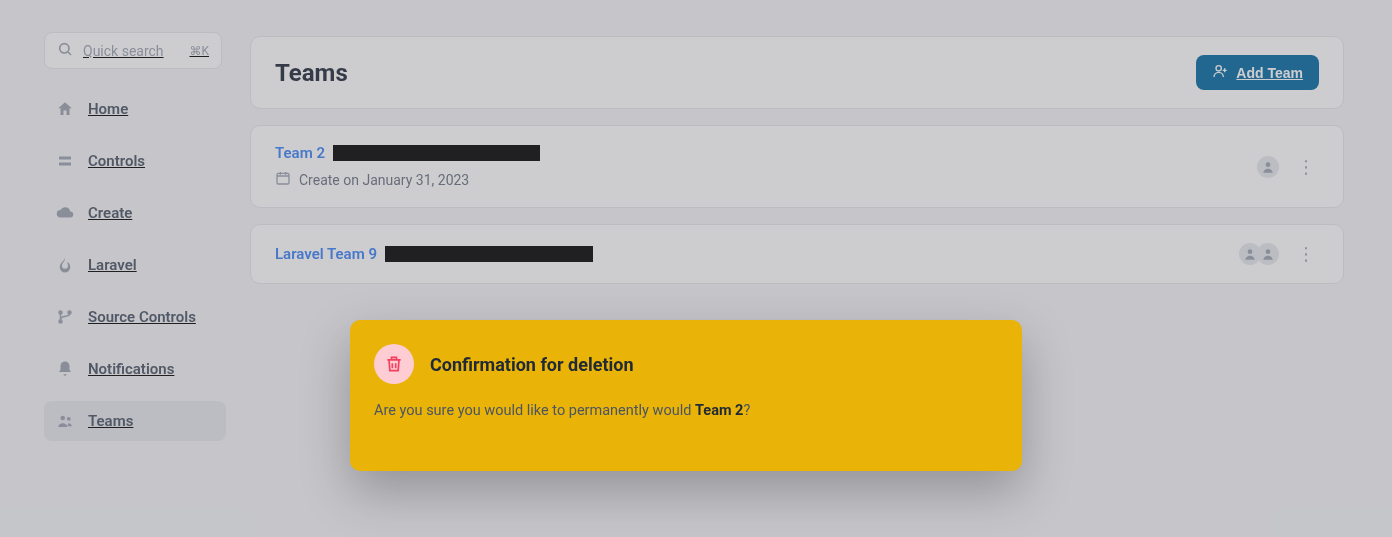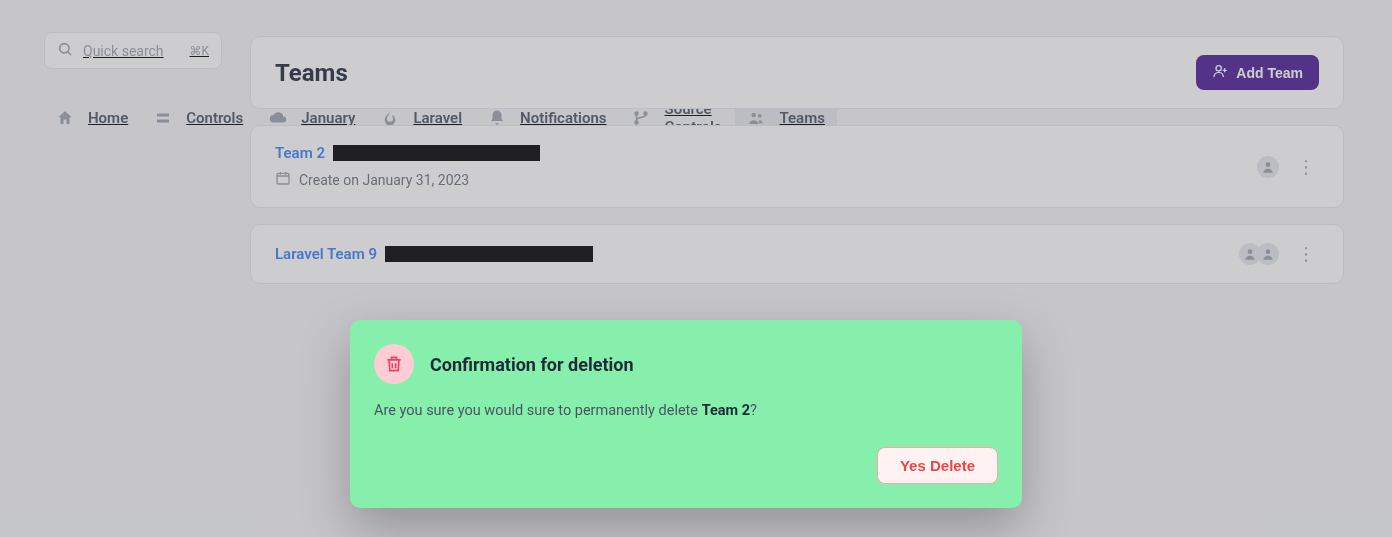--- a/index.html
+++ b/index.html
@@ -44,22 +44,22 @@
       margin-bottom: 20px;
       width: 178px;
     }
     .search-box .shortcut {
       margin-left: auto;
       font-size: 12px;
       color: #9ca3af;
     }
     .nav {
       display: flex;
-      flex-direction: row;
-      gap: 2px;
+      flex-direction: column;
+      gap: 12px;
     }
     .nav-item {
       display: flex;
       align-items: center;
       gap: 14px;
       padding: 11px 12px;
       border-radius: 8px;
       color: #4b5563;
       font-size: 15px;
       font-weight: 600;
@@ -92,28 +92,29 @@
     }
     .header-card h1 {
       font-size: 24px;
       font-weight: 700;
       color: #1f2937;
     }
     .add-team-btn {
       display: flex;
       align-items: center;
       gap: 8px;
-      background: #4c1d95;
+      background: #0369a1;
       color: #fff;
       border: none;
       border-radius: 8px;
       padding: 8px 16px;
       font-size: 14px;
       font-weight: 600;
       cursor: pointer;
+      text-decoration: underline;
     }
     .team-card {
       background: #fff;
       border: 1px solid #e5e7eb;
       border-radius: 10px;
       padding: 18px 24px 18px 24px;
       margin-bottom: 16px;
       display: flex;
       align-items: center;
       justify-content: space-between;
@@ -170,21 +171,21 @@
       font-size: 18px;
       cursor: pointer;
       line-height: 1;
       padding: 0 4px;
     }
     .modal {
       position: absolute;
       top: 320px;
       left: 350px;
       width: 672px;
-      background: #86efac;
+      background: #eab308;
       border-radius: 10px;
       box-shadow: 0 20px 50px rgba(0,0,0,0.25);
       padding: 24px;
       z-index: 100;
     }
     .modal-header {
       display: flex;
       align-items: center;
       gap: 16px;
       margin-bottom: 18px;
@@ -260,48 +261,48 @@
             </svg>
         </span>
         <span>Controls</span>
       </div>
       <div class="nav-item">
         <span class="icon">
           <svg width="18" height="18" viewBox="0 0 24 24" fill="#9ca3af">
               <path d="M6 18a5 5 0 010-10 7 7 0 0113 2 4 4 0 010 8H6z"></path>
             </svg>
         </span>
-        <span>January</span>
+        <span>Create</span>
       </div>
       <div class="nav-item">
         <span class="icon">
           <svg width="18" height="18" viewBox="0 0 24 24" fill="#9ca3af">
               <path d="M12 2c1 5-4 6-4 11a4 4 0 008 0c0-2-1-3-1-5 2 1 4 3 4 7a7 7 0 11-14 0c0-7 7-8 7-13z"></path>
             </svg>
         </span>
         <span>Laravel</span>
-      </div>
-      <div class="nav-item">
-        <span class="icon">
-          <svg width="18" height="18" viewBox="0 0 24 24" fill="#9ca3af">
-              <path d="M12 2a6 6 0 00-6 6v5l-2 3h16l-2-3V8a6 6 0 00-6-6zM10 19a2 2 0 004 0h-4z"></path>
-            </svg>
-        </span>
-        <span>Notifications</span>
       </div>
       <div class="nav-item">
         <span class="icon">
           <svg width="18" height="18" viewBox="0 0 24 24" fill="none" stroke="#9ca3af" stroke-width="2">
               <circle cx="6" cy="6" r="2" fill="#9ca3af"></circle>
               <circle cx="6" cy="18" r="2" fill="#9ca3af"></circle>
               <circle cx="18" cy="6" r="2" fill="#9ca3af"></circle>
               <path d="M6 8v8M18 8c0 5-12 1-12 8"></path>
             </svg>
         </span>
         <span>Source Controls</span>
+      </div>
+      <div class="nav-item">
+        <span class="icon">
+          <svg width="18" height="18" viewBox="0 0 24 24" fill="#9ca3af">
+              <path d="M12 2a6 6 0 00-6 6v5l-2 3h16l-2-3V8a6 6 0 00-6-6zM10 19a2 2 0 004 0h-4z"></path>
+            </svg>
+        </span>
+        <span>Notifications</span>
       </div>
       <div class="nav-item active">
         <span class="icon">
           <svg width="18" height="18" viewBox="0 0 24 24" fill="#9ca3af">
               <circle cx="9" cy="8" r="3"></circle>
               <circle cx="17" cy="9" r="2.5"></circle>
               <path d="M3 20c0-3 3-5 6-5s6 2 6 5H3zm12-1h6c0-2.5-2-4-4.5-4"></path>
             </svg>
         </span>
         <span>Teams</span>
@@ -385,18 +386,15 @@
 <div class="modal">
   <div class="modal-header">
     <div class="trash-icon-wrap">
       <svg width="20" height="20" viewBox="0 0 24 24" fill="none" stroke="#f43f5e" stroke-width="2">
           <path d="M4 7h16M9 7V4h6v3M6 7l1 13h10l1-13M10 11v6M14 11v6"></path>
         </svg>
     </div>
     <div class="modal-title">Confirmation for deletion</div>
   </div>
   <div class="modal-body">
-    <span>Are you sure you would sure to permanently delete </span><b>Team 2</b><span>?</span>
-  </div>
-  <div class="modal-footer">
-    <button class="delete-btn">Yes Delete</button>
+    <span>Are you sure you would like to permanently would </span><b>Team 2</b><span>?</span>
   </div>
 </div>
 
 </body></html>

